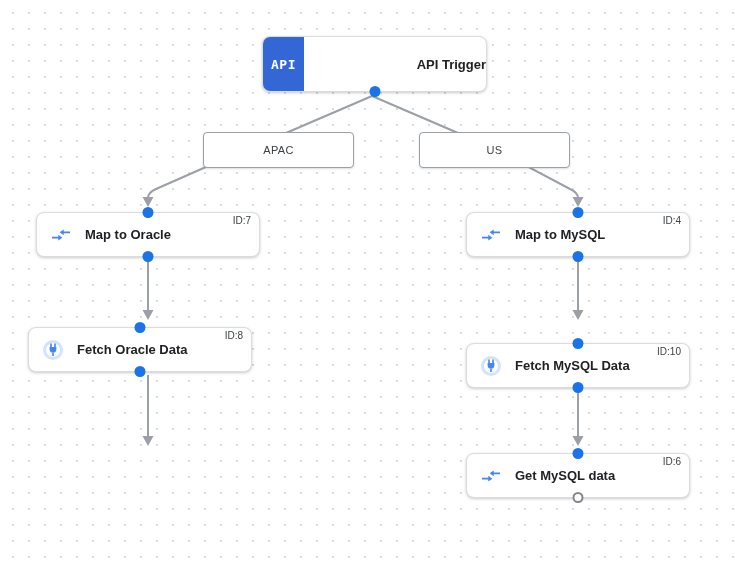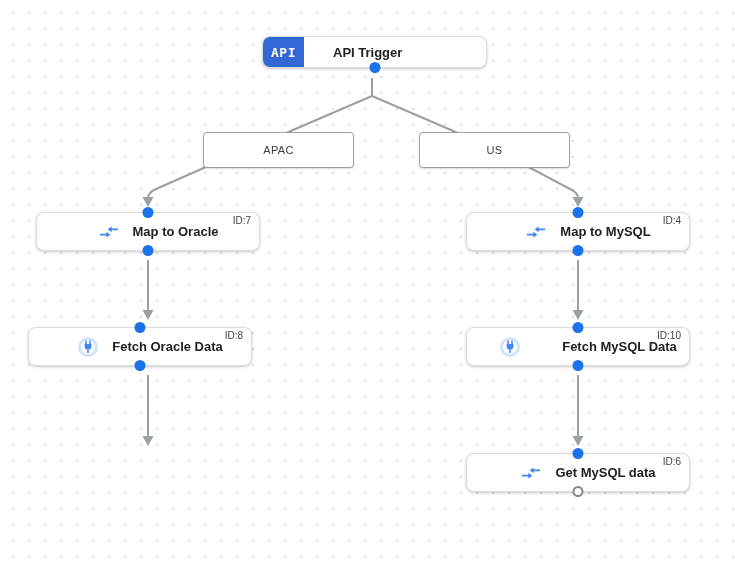--- a/index.html
+++ b/index.html
@@ -27,23 +27,23 @@
     position: absolute;
     background: #ffffff;
     border: 1px solid #dadce0;
     border-radius: 8px;
     box-shadow: 0 1px 3px rgba(60,64,67,0.28);
     display: flex;
     align-items: center;
     box-sizing: border-box;
   }
 
-  .task-node { width: 224px; height: 39px; padding-left: 20px; justify-content: center; }
-
-  .trigger-node { width: 225px; height: 32px; left: 262px; top: 36px; }
+  .task-node { width: 224px; height: 45px; padding-left: 13px; }
+
+  .trigger-node { width: 225px; height: 56px; left: 262px; top: 36px; justify-content: space-between; }
 
   .trigger-badge {
     width: 41px;
     height: 100%;
     background: #3367d6;
     border-radius: 7px 0 0 7px;
     color: #ffffff;
     font-family: "DejaVu Sans Mono", monospace;
     font-weight: bold;
     font-size: 13px;
@@ -190,21 +190,21 @@
       <svg width="18" height="14" viewBox="0 0 20 14">
         <path d="M0,9 H7 V6.8 L11.5,10 L7,13.2 V11 H0 Z" fill="#4285f4"></path>
         <path d="M20,3 H13 V0.8 L8.5,4 L13,7.2 V5 H20 Z" fill="#4285f4"></path>
       </svg>
     </span>
     <span class="node-title">Map to MySQL</span>
     <span class="port port-top"></span>
     <span class="port port-bottom"></span>
   </div>
 
-  <div class="node task-node" style="left:466px; top:327px;gap:28px;">
+  <div class="node task-node" style="left:466px; top:343px;">
     <span class="id-label">ID:10</span>
     <span class="task-icon">
       <svg width="22" height="22" viewBox="0 0 22 22">
         <circle cx="11" cy="11" r="10" fill="#d2e3fc"></circle>
         <circle cx="11" cy="11" r="7" fill="#ffffff"></circle>
         <path d="M9 4.5 V8 M13 4.5 V8" stroke="#4285f4" stroke-width="1.6" fill="none"></path>
         <path d="M7.6 8 H14.4 V10.2 A3.4 3.4 0 0 1 11 13.6 A3.4 3.4 0 0 1 7.6 10.2 Z" fill="#4285f4"></path>
         <path d="M11 13.6 V17" stroke="#4285f4" stroke-width="1.6" fill="none"></path>
       </svg>
     </span>

